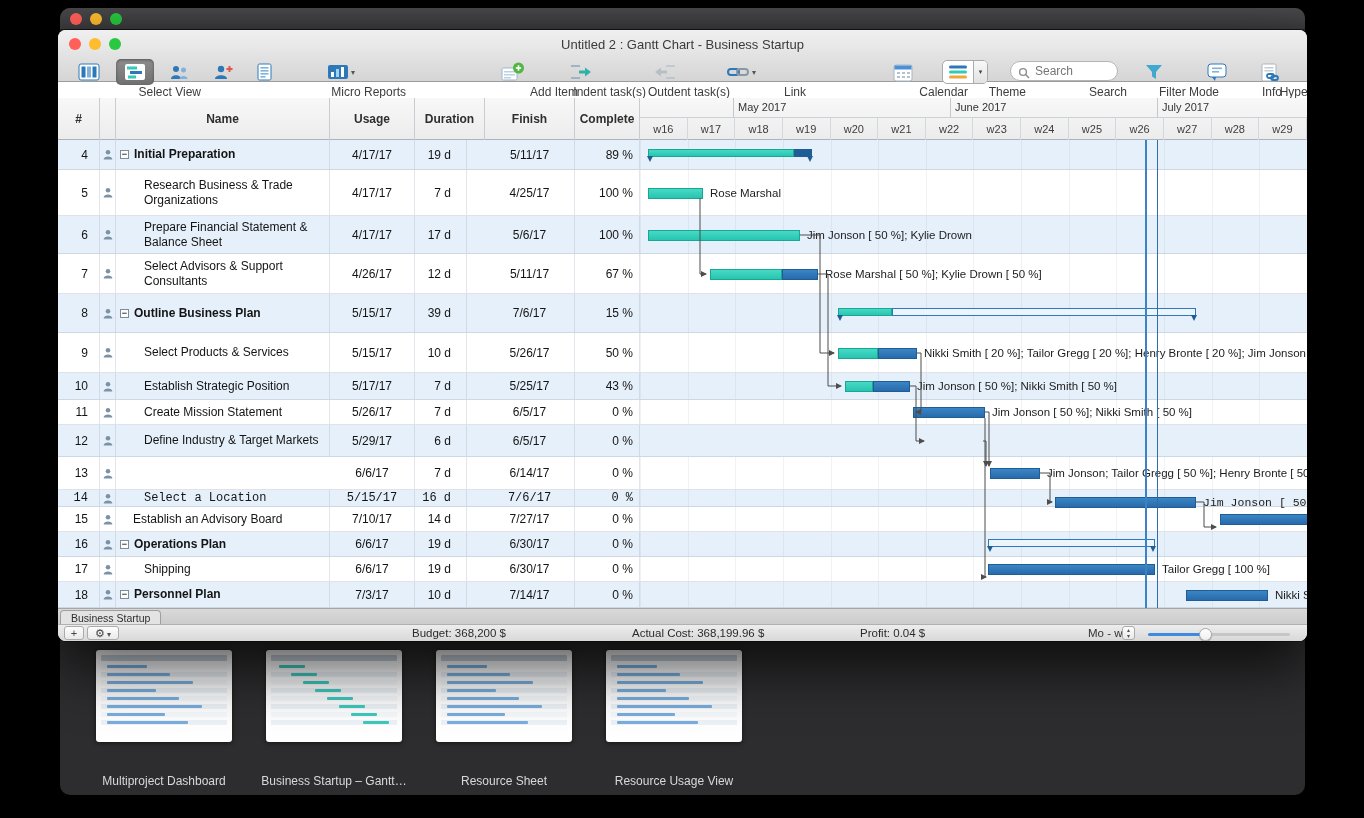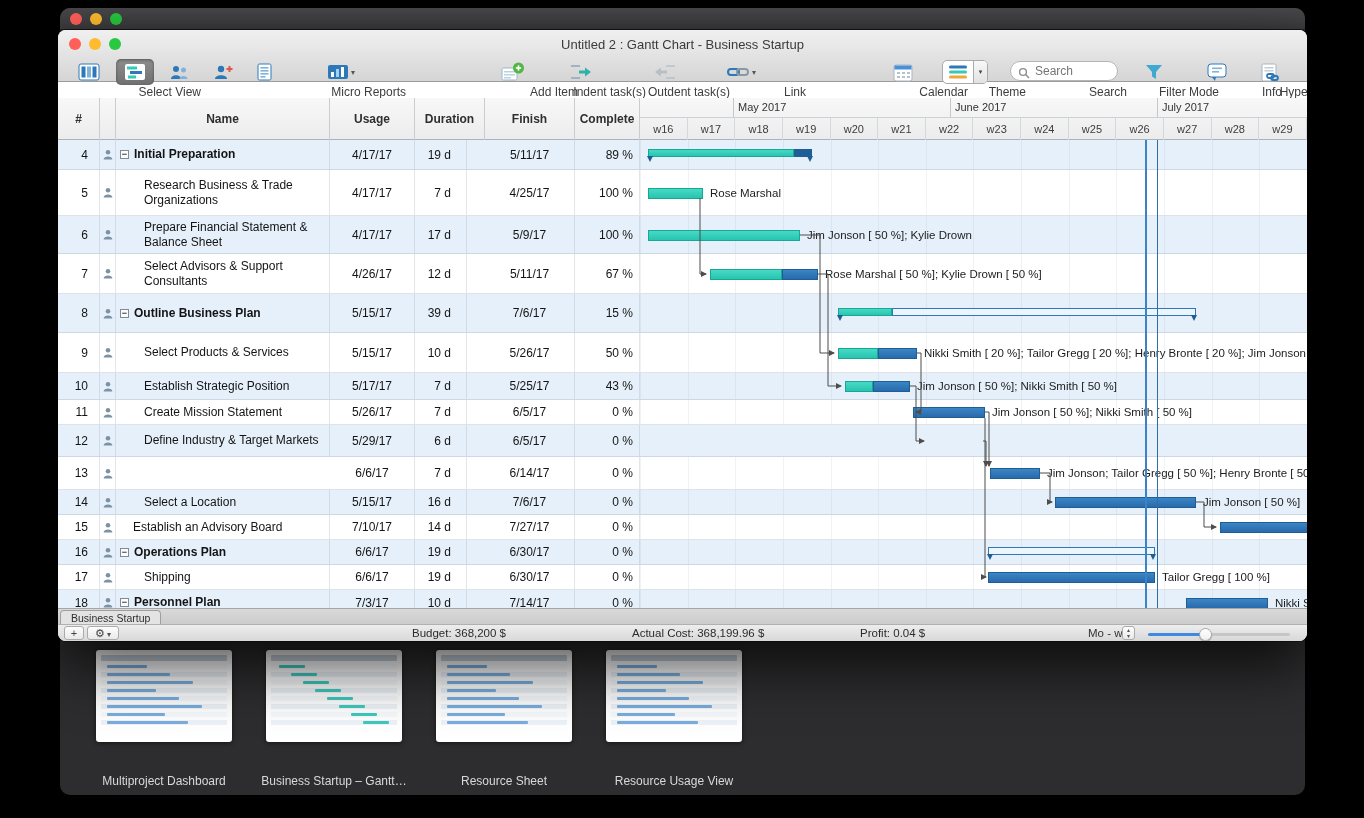--- a/index.html
+++ b/index.html
@@ -475,21 +475,21 @@
           <svg width="10" height="11" viewBox="0 0 10 11">
             <circle cx="5" cy="3.2" r="2.3" fill="#7b92a6"></circle>
             <path d="M0.6 10.5 C0.6 6.6 9.4 6.6 9.4 10.5 Z" fill="#7b92a6"></path>
           </svg>
         </div>
         <div class="c c-name" style="padding-left: 28px; padding-right: 6px;">
           <span class="nm">Prepare Financial Statement &amp; Balance Sheet</span>
         </div>
         <div class="c c-start">4/17/17</div>
         <div class="c c-dur">17 d</div>
-        <div class="c c-fin">5/9/17</div>
+        <div class="c c-fin">5/6/17</div>
         <div class="c c-comp">100 %</div>
         <div class="c c-gantt">
           <div class="bar" style="left: 8px; width: 152px; top: 13.5px;">
             <div class="seg teal" style="width: 100%;"></div>
           </div>
           <div class="bar-label" style="left: 167px; top: 13.5px;">Jim Jonson [ 50 %]; Kylie Drown</div>
         </div>
       </div>
       <div class="row" style="height: 40px;">
         <div class="c c-num">7</div>
@@ -635,21 +635,21 @@
         <div class="c c-dur">7 d</div>
         <div class="c c-fin">6/14/17</div>
         <div class="c c-comp">0 %</div>
         <div class="c c-gantt">
           <div class="bar" style="left: 350px; width: 50px; top: 11px;">
             <div class="seg blue" style="width: 100%;"></div>
           </div>
           <div class="bar-label" style="left: 407px; top: 11px;">Jim Jonson; Tailor Gregg [ 50 %]; Henry Bronte [ 50 %]</div>
         </div>
       </div>
-      <div class="row blue" style="height: 25px;">
+      <div class="row blue" style="height: 17px; font-family: Liberation Mono, monospace;">
         <div class="c c-num">14</div>
         <div class="c c-ico">
           <svg width="10" height="11" viewBox="0 0 10 11">
             <circle cx="5" cy="3.2" r="2.3" fill="#7b92a6"></circle>
             <path d="M0.6 10.5 C0.6 6.6 9.4 6.6 9.4 10.5 Z" fill="#7b92a6"></path>
           </svg>
         </div>
         <div class="c c-name" style="padding-left: 28px; padding-right: 6px;">
           <span class="nm">Select a Location</span>
         </div>

